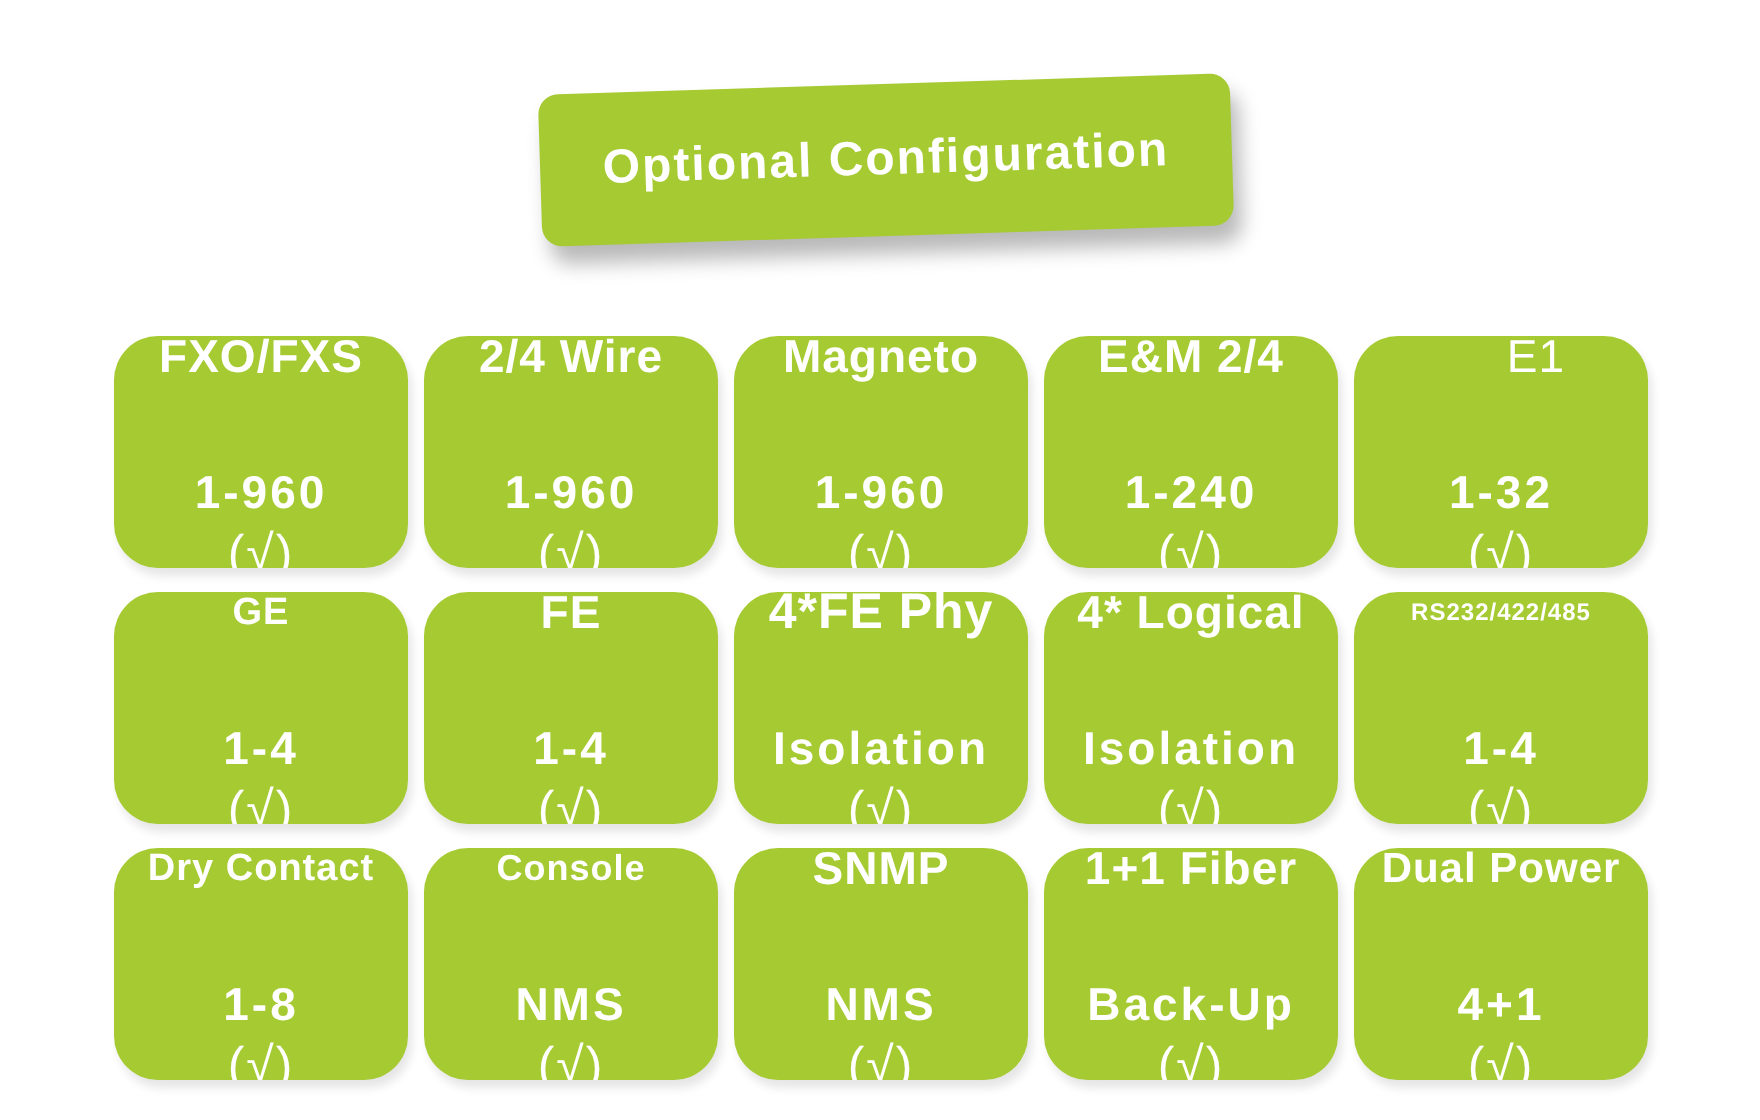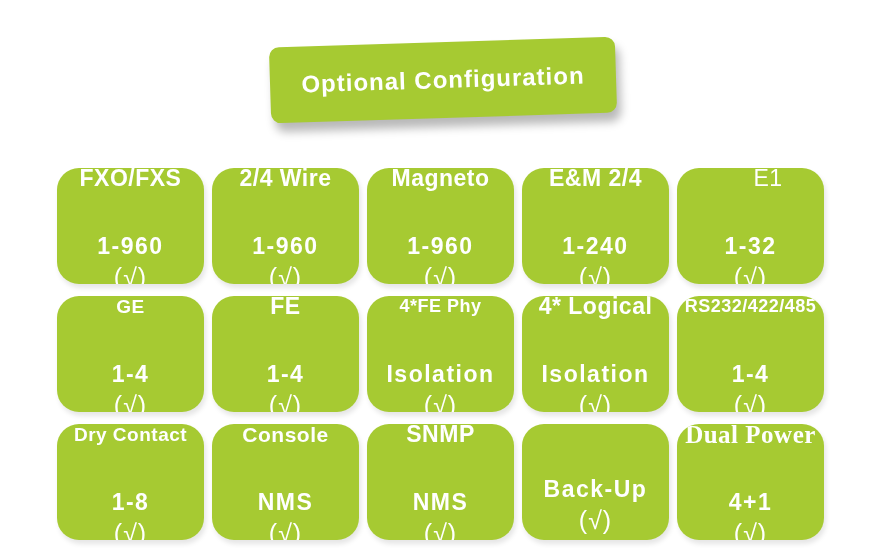--- a/index.html
+++ b/index.html
@@ -126,52 +126,53 @@
         <div class="l1" style="font-size: 19px;">GE</div>
         <div class="l2">1-4</div>
         <div class="check">(√)</div>
       </div>
       <div class="box">
         <div class="l1" style="font-size: 23px;">FE</div>
         <div class="l2">1-4</div>
         <div class="check">(√)</div>
       </div>
       <div class="box">
-        <div class="l1" style="font-size: 18px;">4*FE Phy</div>
+        <div class="l1" style="font-size: 25px;">4*FE Phy</div>
         <div class="l2">Isolation</div>
         <div class="check">(√)</div>
       </div>
       <div class="box">
         <div class="l1" style="font-size: 23px;">4* Logical</div>
         <div class="l2">Isolation</div>
         <div class="check">(√)</div>
       </div>
       <div class="box">
-        <div class="l1" style="font-size: 18px;">RS232/422/485</div>
+        <div class="l1" style="font-size: 12px;">RS232/422/485</div>
         <div class="l2">1-4</div>
         <div class="check">(√)</div>
       </div>
       <div class="box">
         <div class="l1" style="font-size: 19px; text-align: center;">Dry Contact</div>
         <div class="l2">1-8</div>
         <div class="check">(√)</div>
       </div>
       <div class="box">
-        <div class="l1" style="font-size: 21px;">Console</div>
+        <div class="l1" style="font-size: 18px;">Console</div>
         <div class="l2">NMS</div>
         <div class="check">(√)</div>
       </div>
       <div class="box">
         <div class="l1" style="font-size: 23px;">SNMP</div>
         <div class="l2">NMS</div>
         <div class="check">(√)</div>
       </div>
       <div class="box">
+        <div class="l1" style="font-size: 23px;">1+1 Fiber</div>
         <div class="l2">Back-Up</div>
         <div class="check">(√)</div>
       </div>
       <div class="box">
-        <div class="l1" style="font-size: 25px; font-family: Liberation Serif, serif;">Dual Power</div>
+        <div class="l1" style="font-size: 21px;">Dual Power</div>
         <div class="l2">4+1</div>
         <div class="check">(√)</div>
       </div>
     </div>
 </div>
 
 </body></html>

